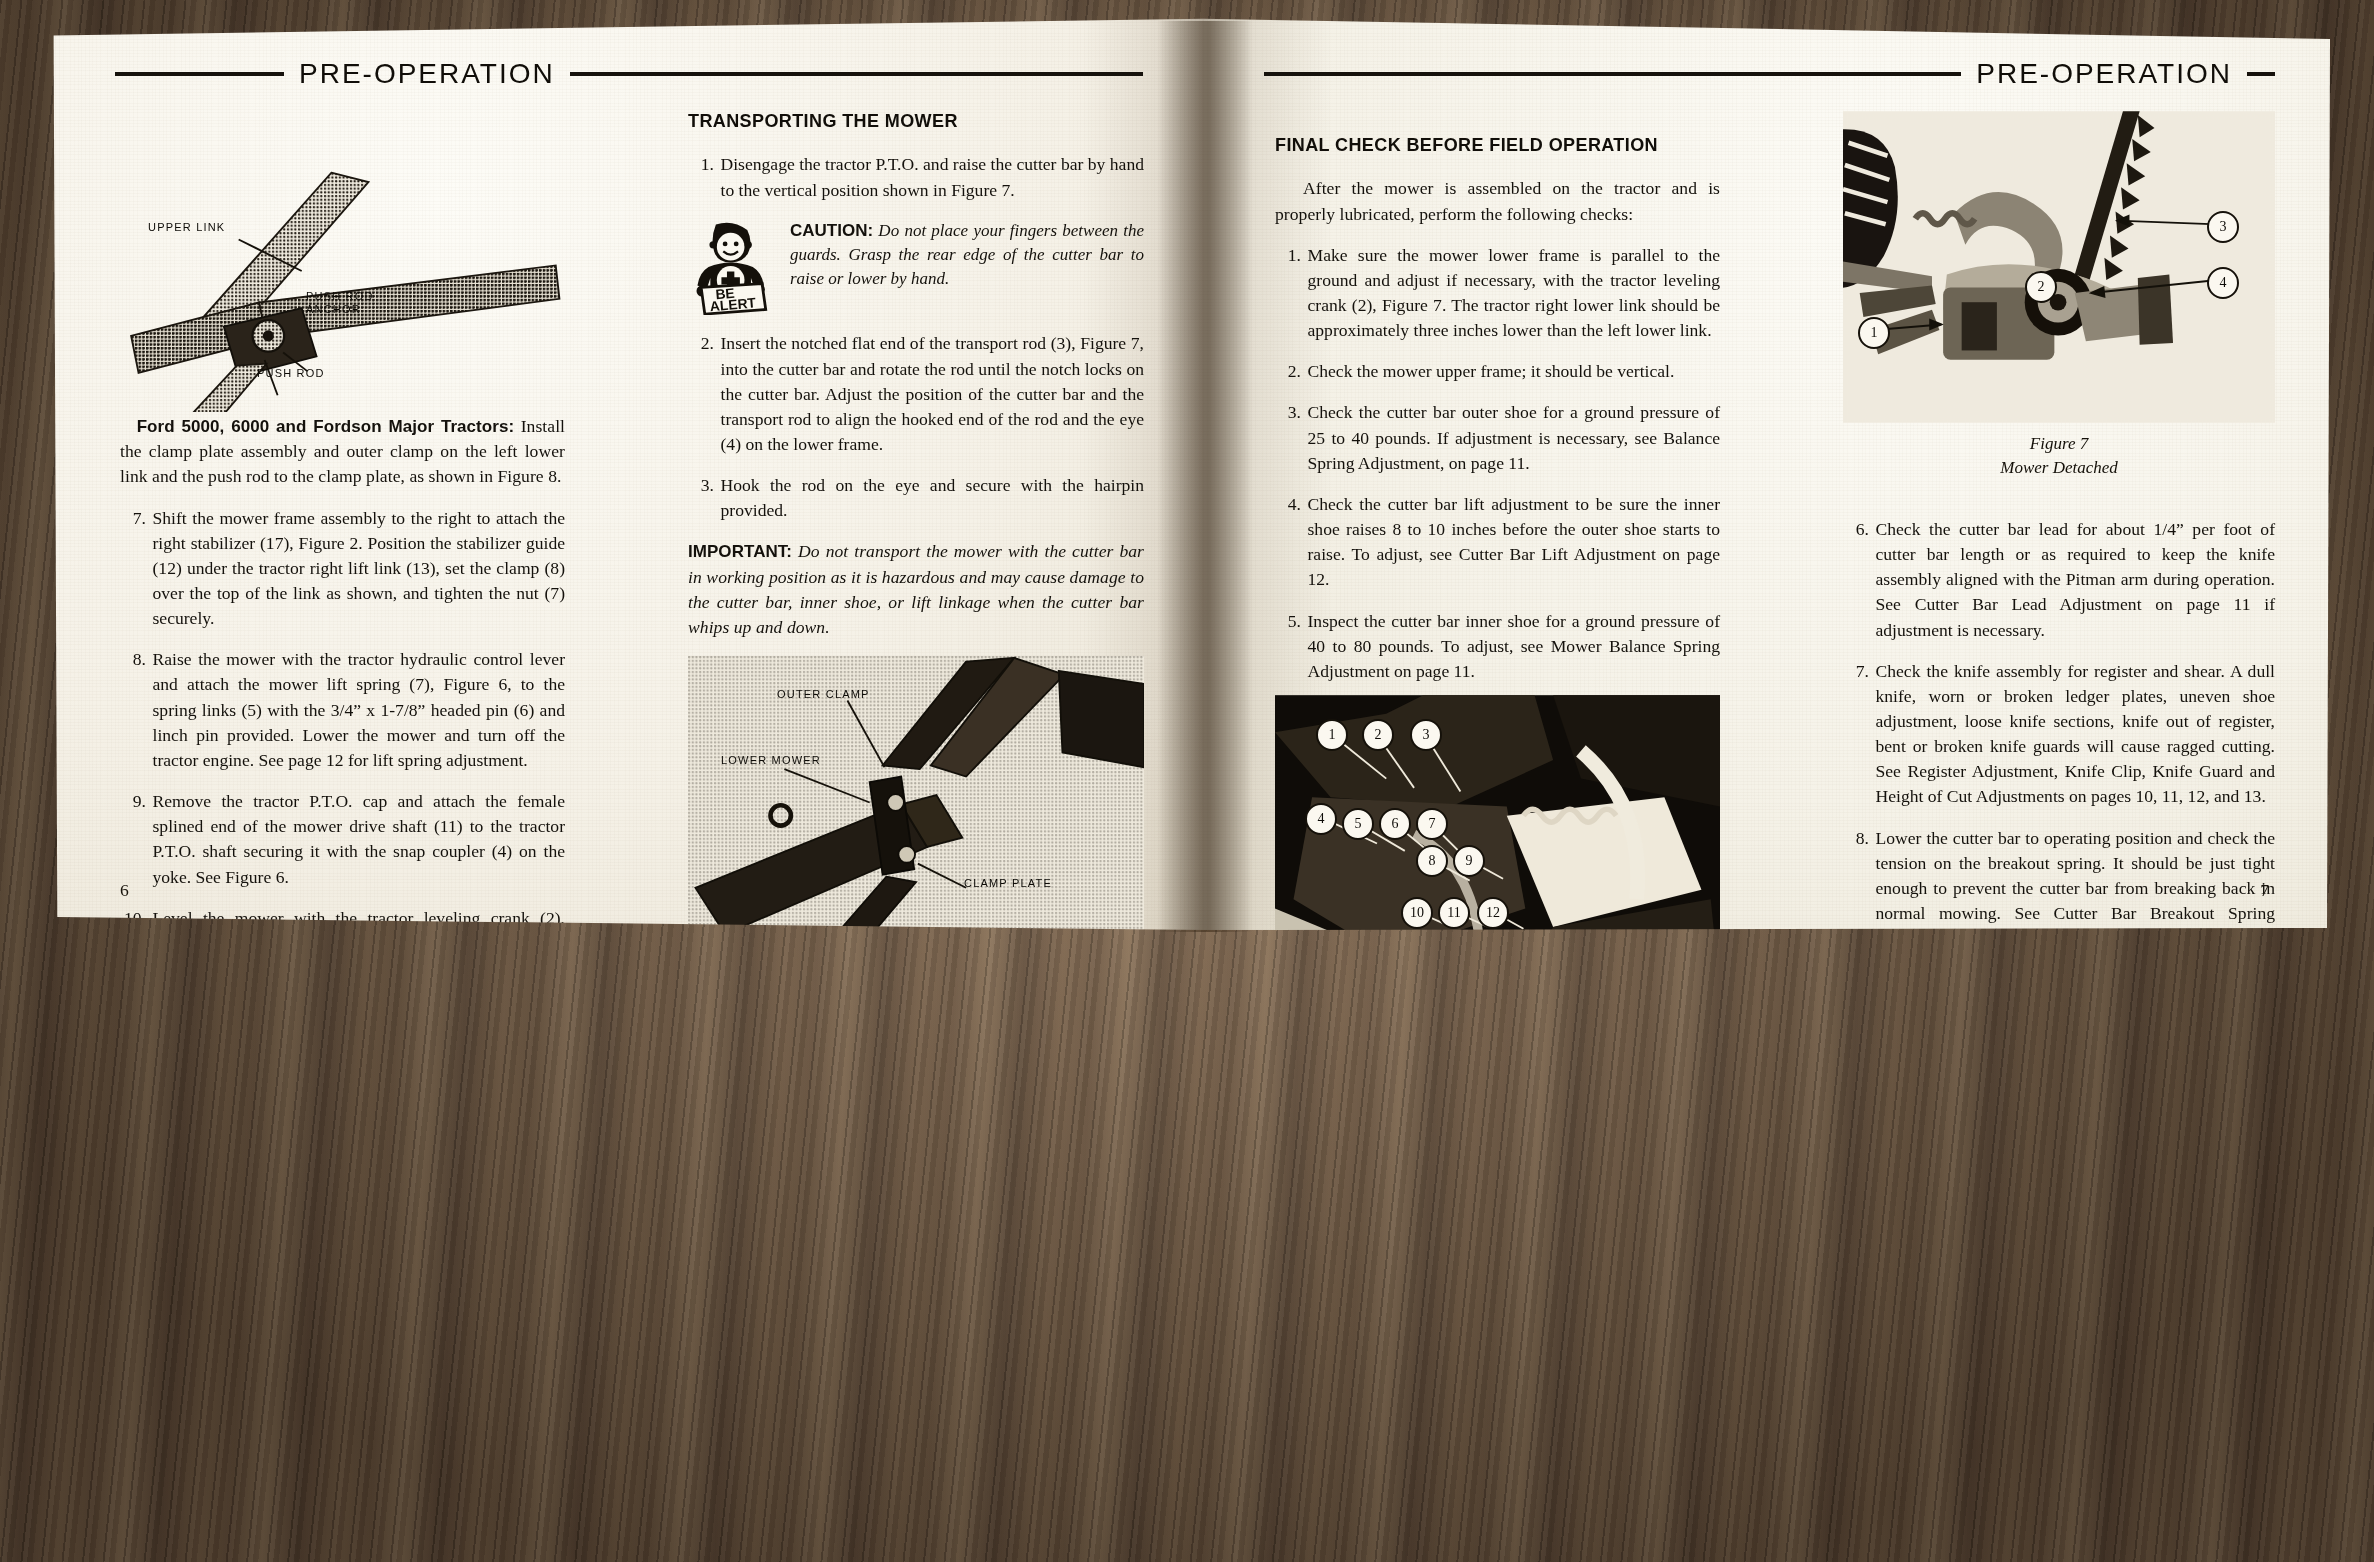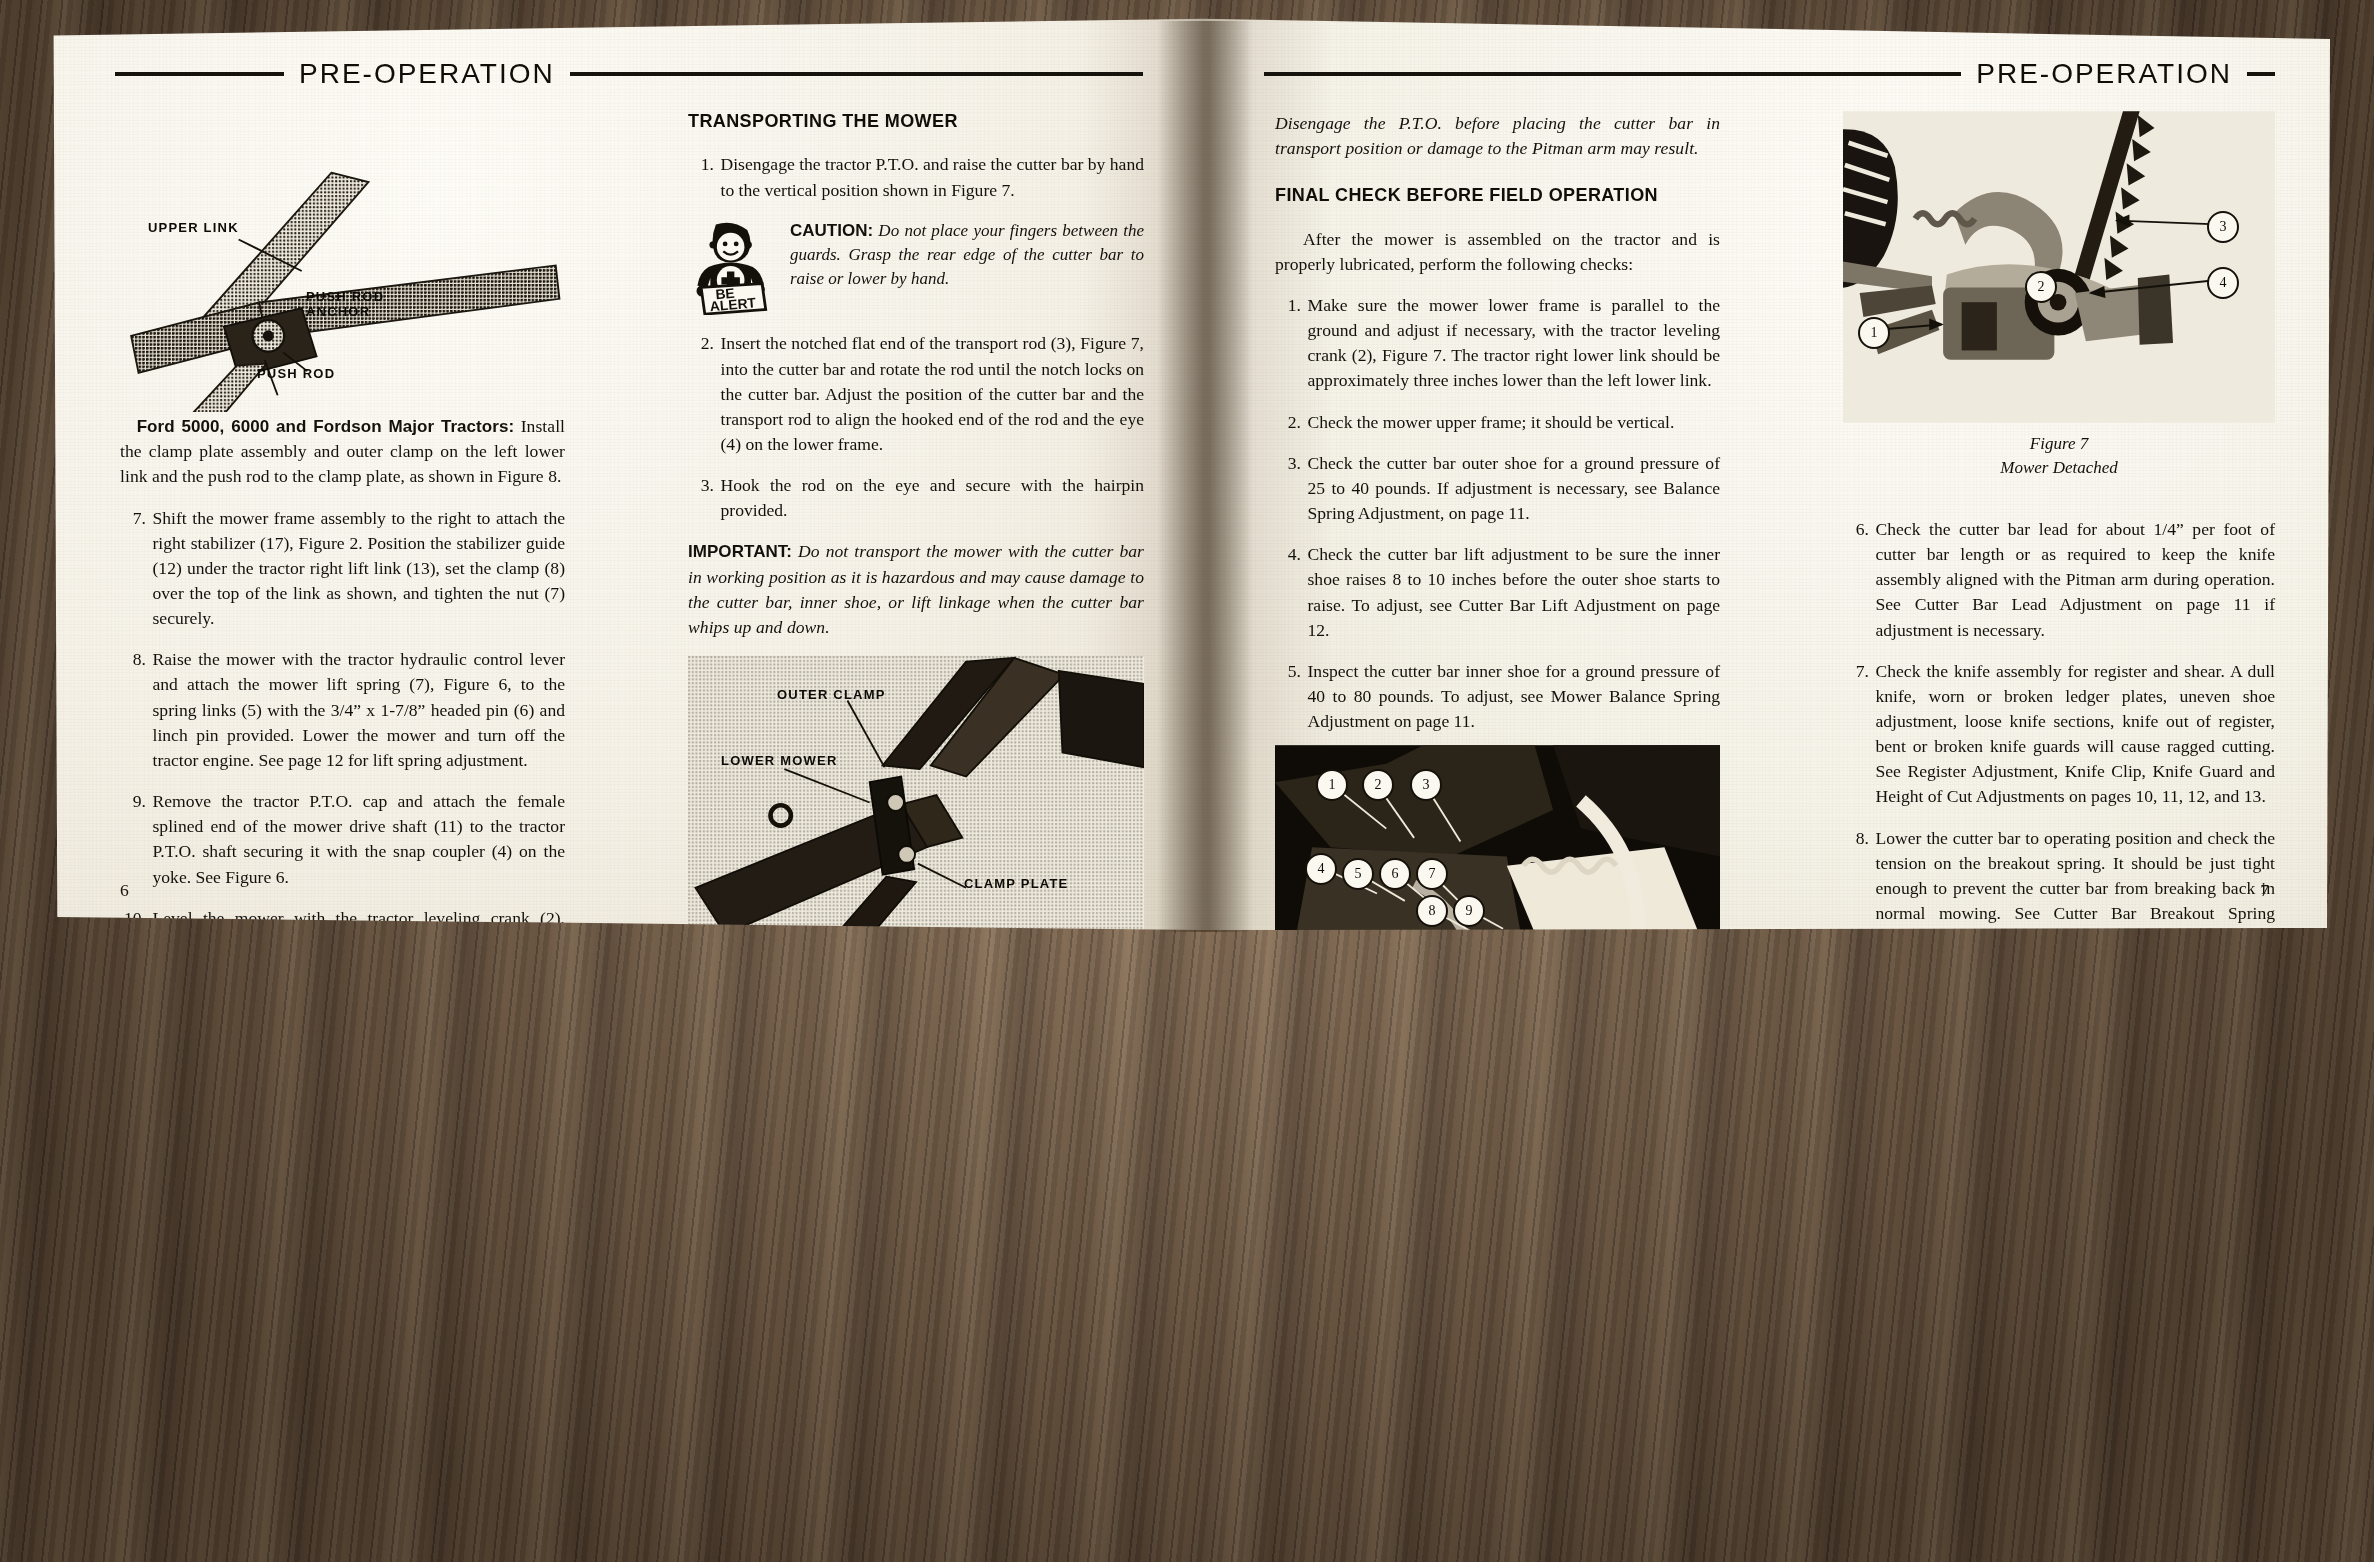--- a/index.html
+++ b/index.html
@@ -100,22 +100,22 @@
     text-align:center;font-style:italic;font-size:17px;line-height:1.4;
     margin-top:9.3px;color:#141009;
   }
   .fig-cap .n{display:block;}
 
   .pgnum{position:absolute;bottom:32px;font-size:17.6px;color:#1a150d;}
 
   
   .figbox{position:relative;}
   .lbl{
-    position:absolute;font-family:"Liberation Sans",sans-serif;font-weight:700;
-    font-size:13px;letter-spacing:1.2px;color:#0d0b07;white-space:pre;line-height:1.15;
+    position:absolute;font-family:"Liberation Sans",sans-serif;font-weight:400;
+    font-size:11px;letter-spacing:1.2px;color:#0d0b07;white-space:pre;line-height:1.15;
   }
   .bub{
     position:absolute;width:28px;height:28px;border-radius:50%;
     border:2.2px solid #15110a;background:#fbf8f0;
     display:flex;align-items:center;justify-content:center;
     font-family:"Liberation Serif",serif;font-size:14px;color:#0d0b07;
   }
 
   
   .mascot{width:89px;height:96px;flex:0 0 auto;position:relative;}
@@ -305,21 +305,20 @@
     <div class="grain"></div>
 
     <div class="hdr" style="left:61px;width:1011px;">
       <div class="rule" style="flex:1 1 auto;"></div>
       <div class="ttl">PRE-OPERATION</div>
       <div class="rule" style="width:28px;"></div>
     </div>
 
     <div class="col" style="left:72px;top:96px;width:445px;">
 
-      <div class="para ital">Disengage the P.T.O. before placing the cutter bar in transport position or damage to the Pitman arm may result.</div>
 
       <div class="sec-head" style="margin-top:24px;">FINAL CHECK BEFORE FIELD OPERATION</div>
 
       <div class="para indent">After the mower is assembled on the tractor and is properly lubricated, perform the following checks:</div>
 
       <div class="li">
         <div class="num">1.</div>
         <div class="txt">Make sure the mower lower frame is parallel to the ground and adjust if necessary, with the tractor leveling crank (2), Figure 7. The tractor right lower link should be approximately three inches lower than the left lower link.</div>
       </div>
       <div class="li">

